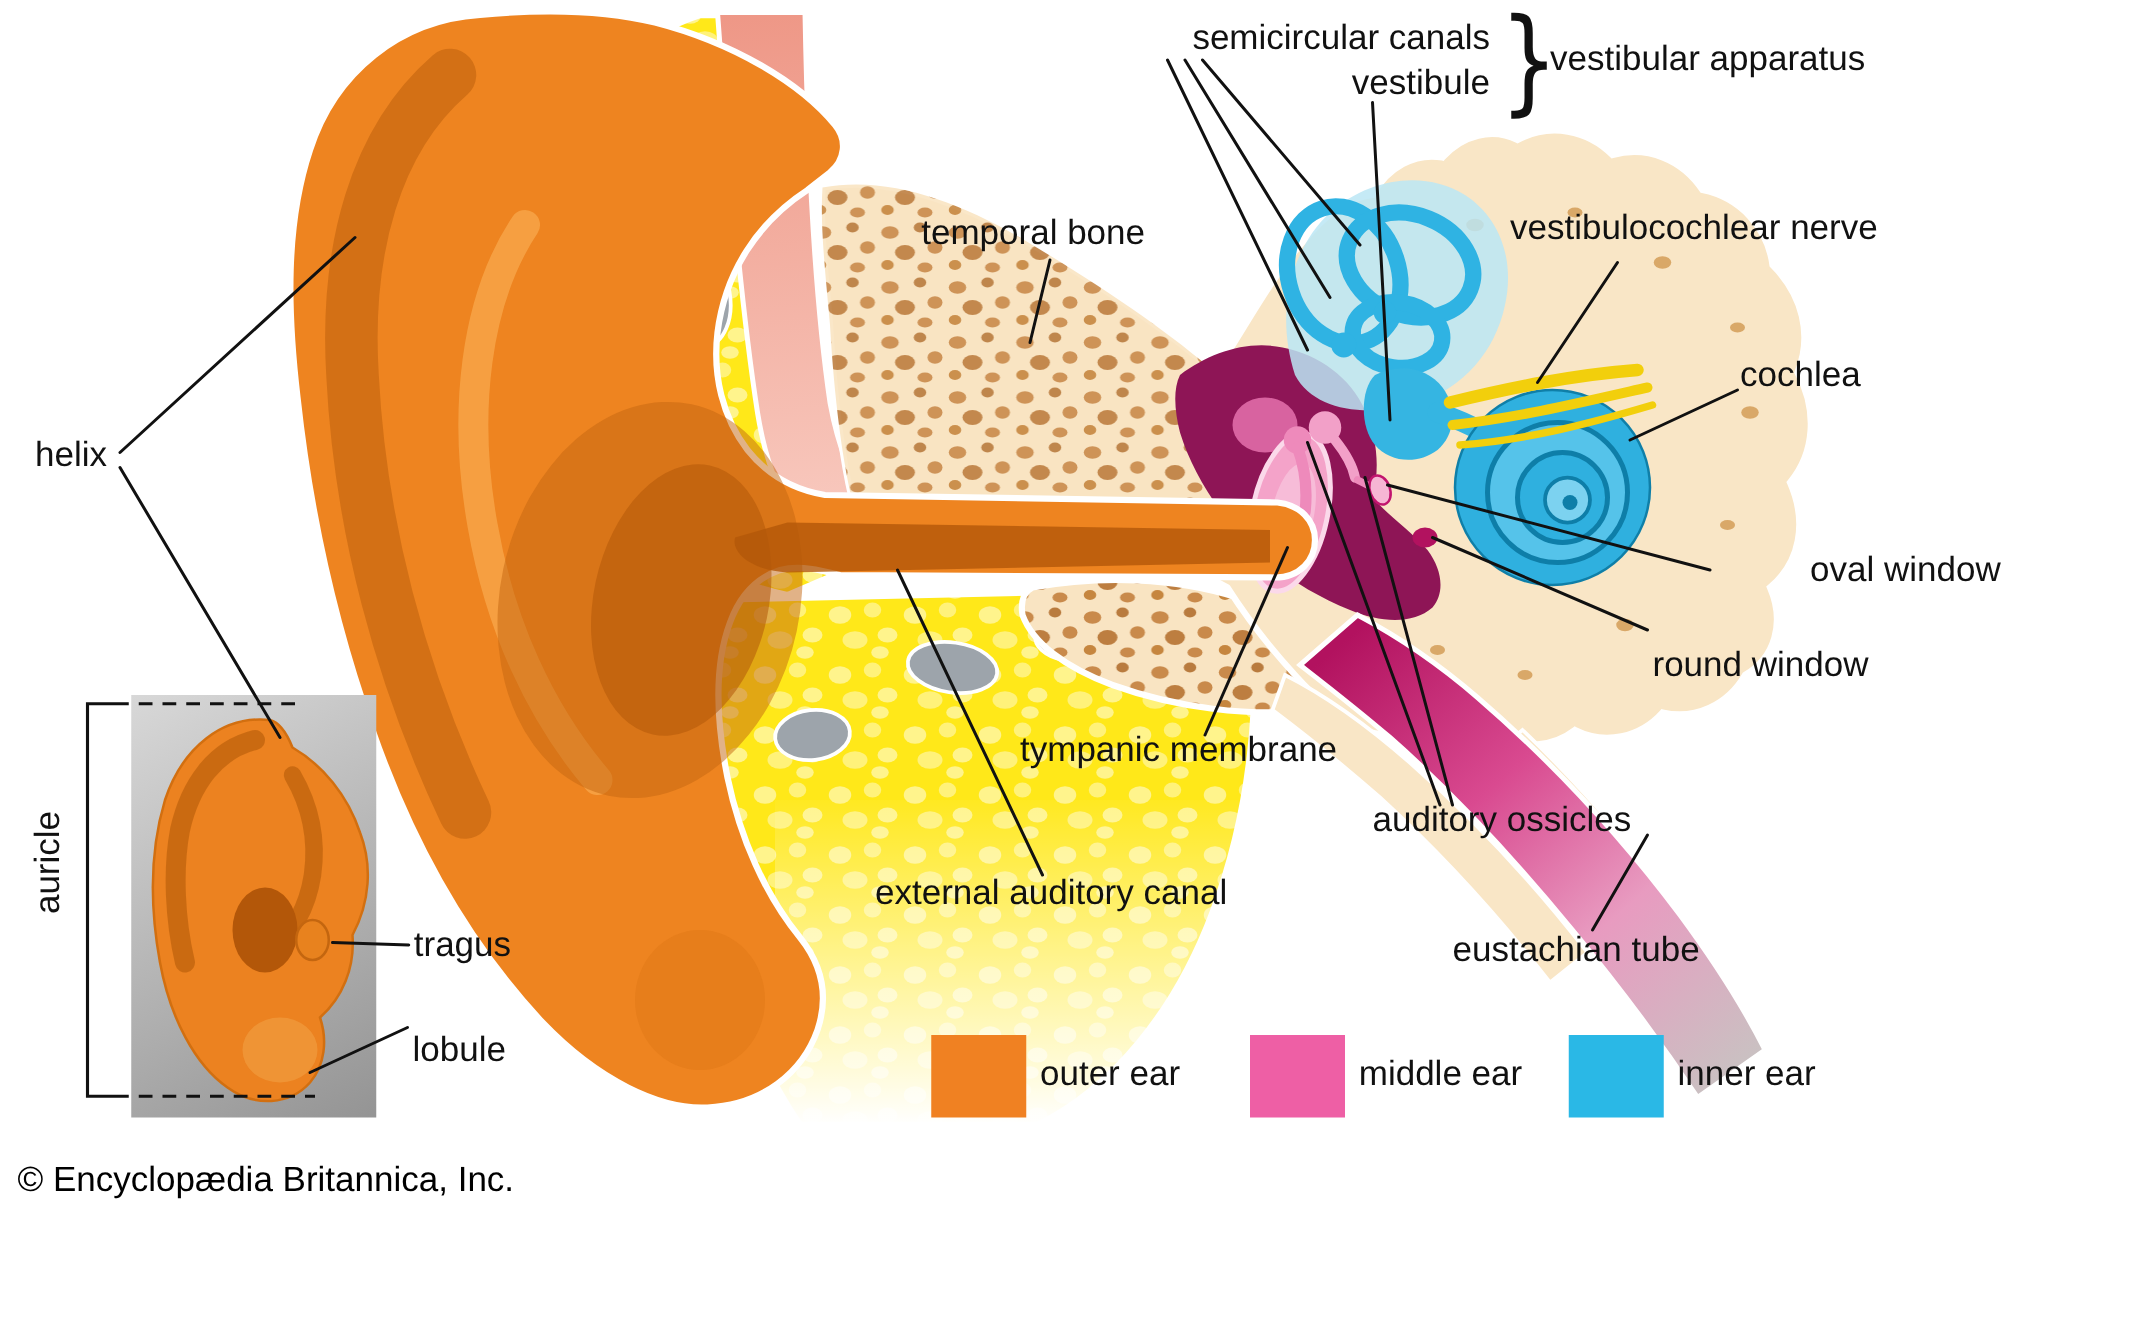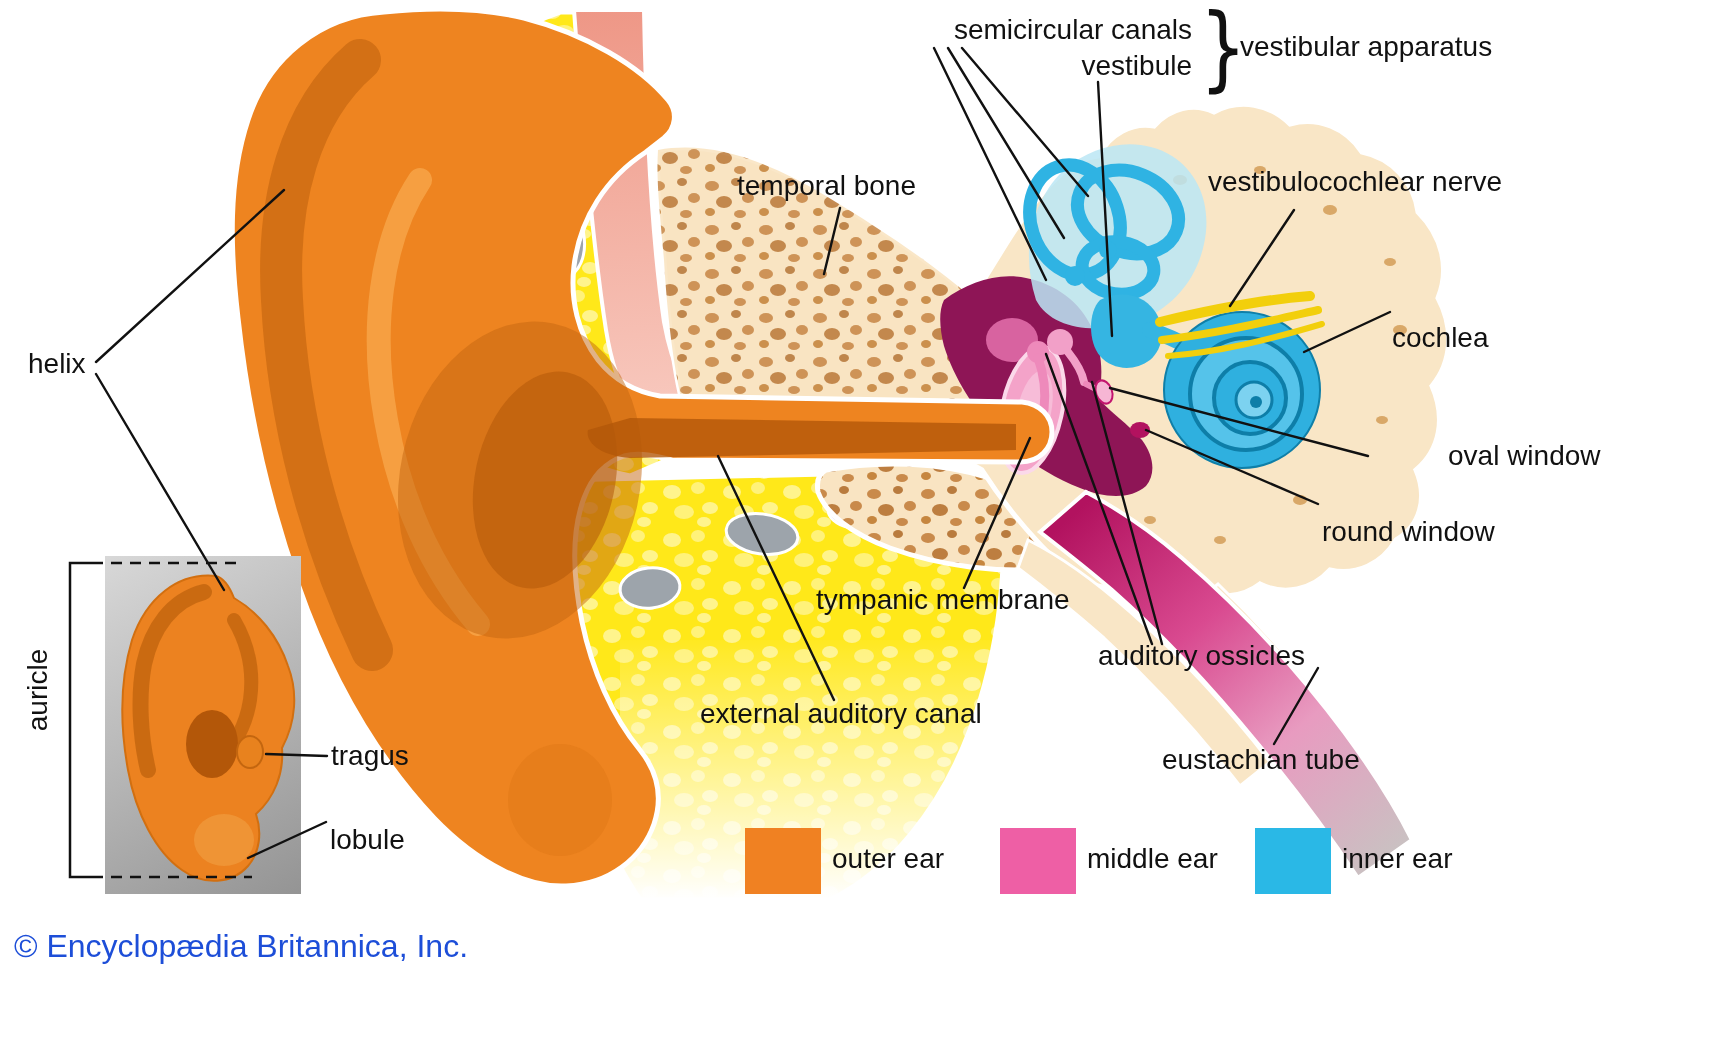--- a/index.html
+++ b/index.html
@@ -5,21 +5,21 @@
   html,body{margin:0;padding:0;background:#fff;}
   .stage{position:relative;width:1713px;height:1056px;background:#fff;overflow:hidden;
          font-family:"Liberation Sans",sans-serif;}
   svg.art{position:absolute;left:0;top:0;}
   .lbl{position:absolute;font-size:28px;color:#111;white-space:nowrap;}
   .lbl.right{text-align:right;}
   .brace{position:absolute;font-size:92px;color:#111;line-height:78px;transform:scaleX(.8);
          font-family:"DejaVu Sans",sans-serif;}
   .rotlbl{position:absolute;width:160px;text-align:center;transform:rotate(-90deg);}
   .legend-swatch{position:absolute;width:76px;height:66px;}
-  .copyright{position:absolute;font-size:32px;color:#1d4ed8;}
+  .copyright{position:absolute;font-size:28px;color:#000000;}
 </style>
 </head>
 <body>
 
 <div class="stage">
 
   <svg class="art" width="1713" height="1056" viewBox="0 0 1713 1056">
     <defs>
       <pattern id="boneP" width="54" height="44" patternUnits="userSpaceOnUse">
         <rect width="54" height="44" fill="#F9E4C2"></rect>
@@ -192,21 +192,21 @@
       <path d="M 326,822 L 248,858"></path>
     </g>
   </svg>
 
   <div class="lbl right" style="left:900px;top:14px;width:292px;">semicircular canals</div>
   <div class="lbl right" style="left:900px;top:50px;width:292px;">vestibule</div>
   <div class="brace" style="left:1194px;top:10px;">}</div>
   <div class="lbl" style="left:1240px;top:31px;">vestibular apparatus</div>
   <div class="lbl" style="left:737px;top:170px;">temporal bone</div>
   <div class="lbl" style="left:1186px;top:166px;margin-left:22px;">vestibulocochlear nerve</div>
-  <div class="lbl" style="left:1392px;top:284px;margin-top:38px;">cochlea</div>
+  <div class="lbl" style="left:1392px;top:284px;">cochlea</div>
   <div class="lbl" style="left:1448px;top:440px;">oval window</div>
   <div class="lbl" style="left:1322px;top:516px;">round window</div>
   <div class="lbl" style="left:28px;top:348px;">helix</div>
   <div class="lbl" style="left:816px;top:584px;">tympanic membrane</div>
   <div class="lbl" style="left:1056px;top:640px;margin-left:42px;">auditory ossicles</div>
   <div class="lbl" style="left:700px;top:698px;">external auditory canal</div>
   <div class="lbl" style="left:1162px;top:744px;">eustachian tube</div>
   <div class="lbl" style="left:331px;top:740px;">tragus</div>
   <div class="lbl" style="left:330px;top:824px;">lobule</div>
   <div class="lbl rotlbl" style="left:-42px;top:674px;">auricle</div>

